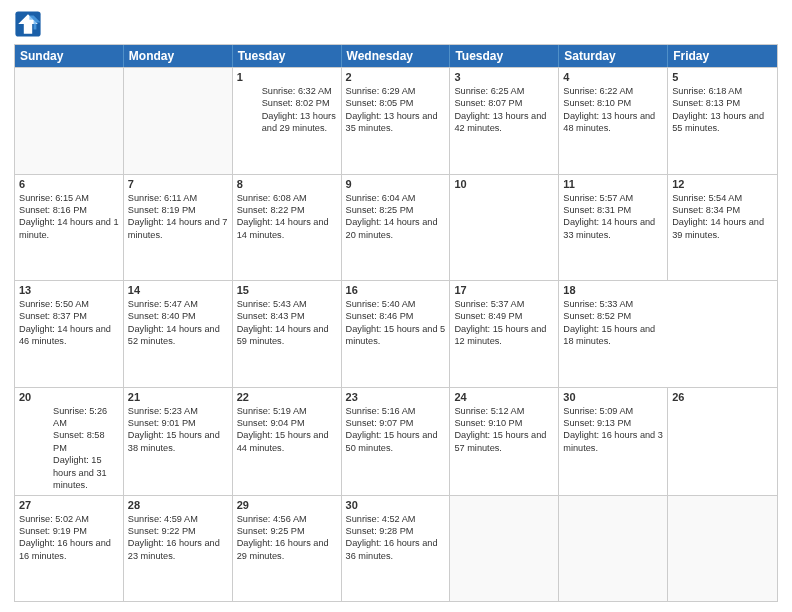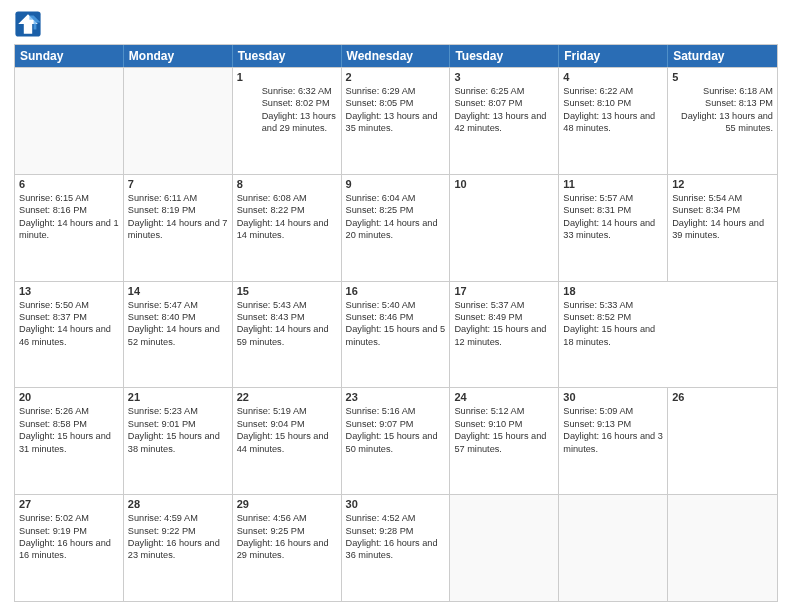--- a/index.html
+++ b/index.html
@@ -125,22 +125,22 @@
     </div>
   </div>
 
   <div class="calendar">
     <div class="cal-header-row">
     <div class="cal-header-cell">Sunday</div>
         <div class="cal-header-cell">Monday</div>
         <div class="cal-header-cell">Tuesday</div>
         <div class="cal-header-cell">Wednesday</div>
         <div class="cal-header-cell">Tuesday</div>
+        <div class="cal-header-cell">Saturday</div>
         <div class="cal-header-cell">Friday</div>
-        <div class="cal-header-cell">Saturday</div>
       </div>
     <div class="cal-body">
     <div class="cal-week">
           <div class="cal-cell empty"></div>
           <div class="cal-cell empty"></div>
           <div class="cal-cell">
             <span class="day-number">1</span>
             <div class="day-info" style="white-space: pre-line; margin-left: 25px;">Sunrise: 6:32 AM
 Sunset: 8:02 PM
 Daylight: 13 hours and 29 minutes.</div>
@@ -158,21 +158,21 @@
 Daylight: 13 hours and 42 minutes.</div>
           </div>
           <div class="cal-cell">
             <span class="day-number">4</span>
             <div class="day-info" style="white-space: pre-line;">Sunrise: 6:22 AM
 Sunset: 8:10 PM
 Daylight: 13 hours and 48 minutes.</div>
           </div>
           <div class="cal-cell">
             <span class="day-number">5</span>
-            <div class="day-info" style="white-space: pre-line; text-align: right;">Sunrise: 6:18 AM
+            <div class="day-info" style="white-space: pre-line;">Sunrise: 6:18 AM
 Sunset: 8:13 PM
 Daylight: 13 hours and 55 minutes.</div>
           </div>
         </div>
         <div class="cal-week">
           <div class="cal-cell">
             <span class="day-number">6</span>
             <div class="day-info" style="white-space: pre-line;">Sunrise: 6:15 AM
 Sunset: 8:16 PM
 Daylight: 14 hours and 1 minute.</div>
@@ -245,21 +245,21 @@
           <div class="cal-cell">
             <span class="day-number">18</span>
             <div class="day-info" style="white-space: pre-line;">Sunrise: 5:33 AM
 Sunset: 8:52 PM
 Daylight: 15 hours and 18 minutes.</div>
           </div>
         </div>
         <div class="cal-week">
           <div class="cal-cell">
             <span class="day-number">20</span>
-            <div class="day-info" style="white-space: pre-line;">Sunrise: 5:26 AM
+            <div class="day-info" style="white-space: pre-line; margin-left: 34px;">Sunrise: 5:26 AM
 Sunset: 8:58 PM
 Daylight: 15 hours and 31 minutes.</div>
           </div>
           <div class="cal-cell">
             <span class="day-number">21</span>
             <div class="day-info" style="white-space: pre-line;">Sunrise: 5:23 AM
 Sunset: 9:01 PM
 Daylight: 15 hours and 38 minutes.</div>
           </div>
           <div class="cal-cell">

